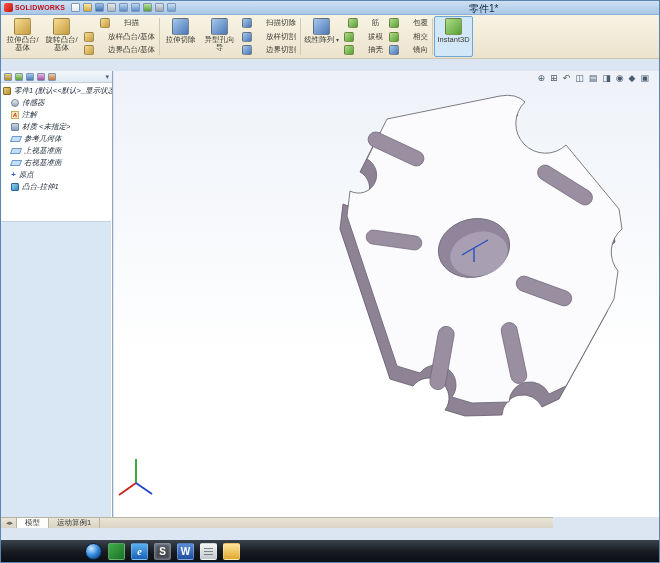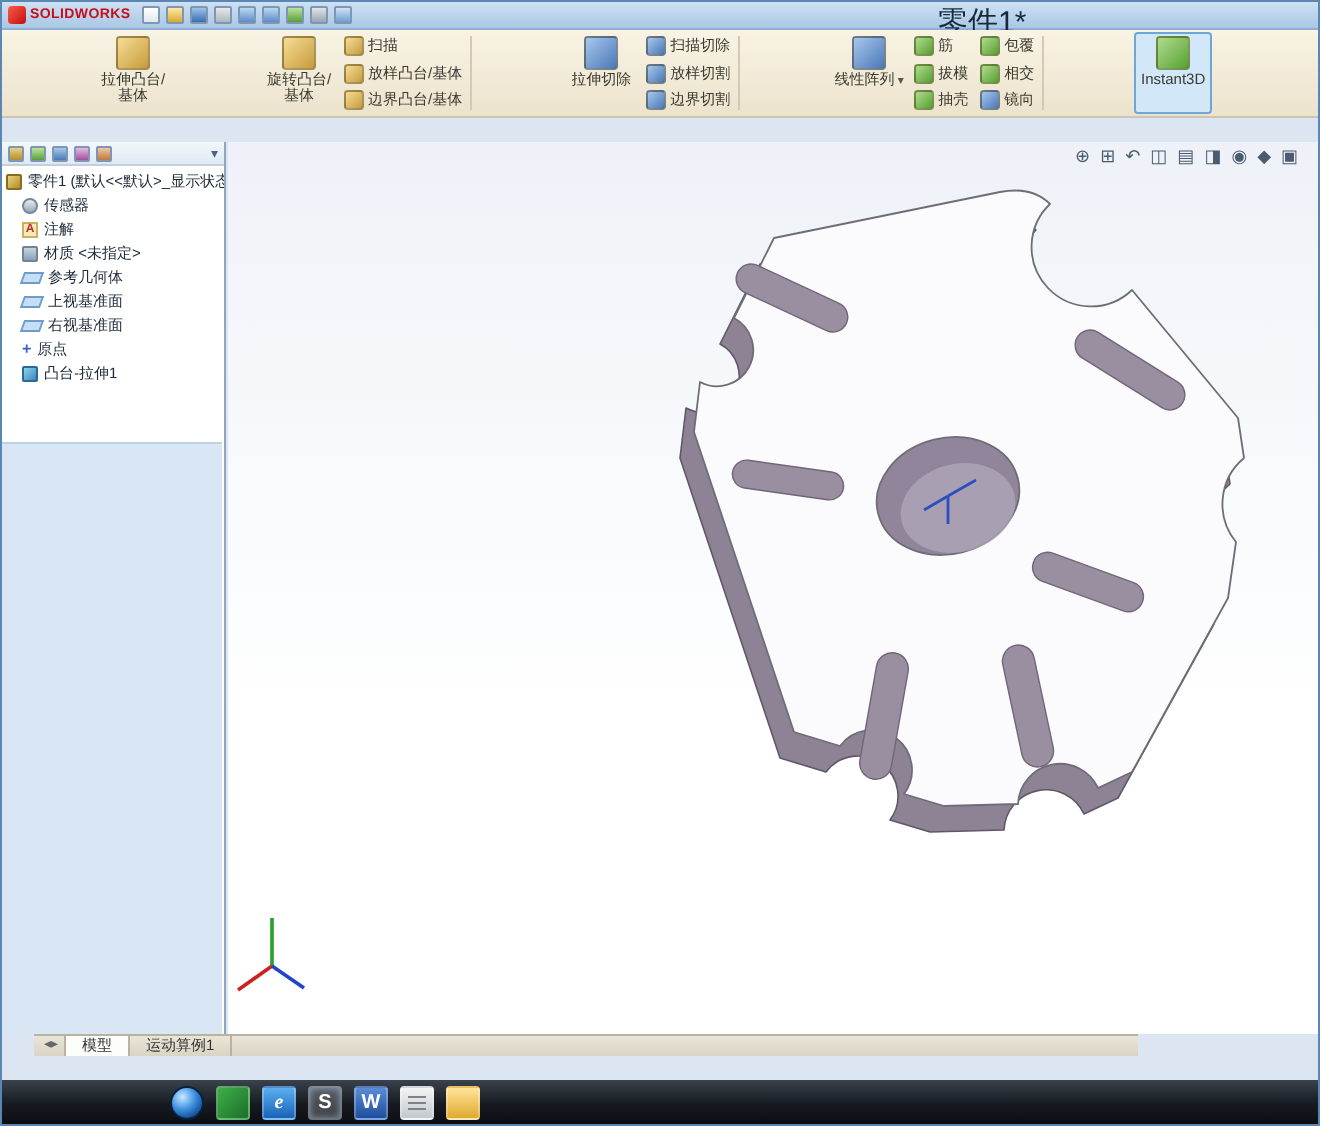--- a/index.html
+++ b/index.html
@@ -17,41 +17,41 @@
   .qicon{width:9px;height:9px;border-radius:1px;border:1px solid #7d97b5;background:#eef4fa;}
   [data-name="new-document-icon"]{background:linear-gradient(#fff,#dfe8f2);}
   [data-name="open-icon"]{background:linear-gradient(#ffe9a8,#d8a830);}
   [data-name="save-icon"]{background:linear-gradient(#9fc1e8,#3a6fb0);}
   [data-name="print-icon"]{background:linear-gradient(#e8e8e8,#aeb6be);}
   [data-name="undo-icon"]{background:linear-gradient(#bcd8f2,#5a8cc8);}
   [data-name="redo-icon"]{background:linear-gradient(#bcd8f2,#5a8cc8);}
   [data-name="rebuild-icon"]{background:linear-gradient(#b8e49a,#5a9e38);}
   [data-name="options-icon"]{background:linear-gradient(#e0e4e8,#9aa4ae);}
   [data-name="help-icon"]{background:linear-gradient(#cfe2f5,#6f9fd0);}
-  .win-title{position:absolute;left:468px;top:1px;font-size:15px;color:#16293c;}
+  .win-title{position:absolute;left:468px;top:1px;font-size:10px;color:#16293c;}
 
   
   .ribbon{position:absolute;left:0;top:14px;width:660px;height:44px;
     background:linear-gradient(#f8f3e4,#ece3cd);border-bottom:1px solid #cdc5af;
     display:flex;align-items:stretch;padding:1px 2px;}
   .rgroup{display:flex;align-items:stretch;}
   .rsep{width:1px;background:#d2cab4;margin:2px 1px;}
   .rbtn-lg{width:39px;display:flex;flex-direction:column;align-items:center;
-    padding:1px 1px 0 1px;border:1px solid transparent;border-radius:2px;margin-left:44px;}
+    padding:1px 1px 0 1px;border:1px solid transparent;border-radius:2px;}
   .rbtn-lg.active{background:#d2e8f9;border-color:#6ea6d8;}
   .rlabel{font-size:7.5px;line-height:1.08;color:#3a3a32;text-align:center;
     max-height:17px;overflow:hidden;word-break:break-all;}
   .ric{border-radius:2px;border:1px solid rgba(90,80,40,.45);}
   .ric.lg{width:17px;height:17px;margin-bottom:1px;}
   .ric.sm{width:10px;height:10px;flex:0 0 auto;}
   .ic-gold{background:linear-gradient(135deg,#f4dd96,#c89b3c);}
   .ic-blue{background:linear-gradient(135deg,#a8c8ec,#4a78b8);}
   .ic-green{background:linear-gradient(135deg,#b0dc8e,#57a033);}
   .stack{display:flex;flex-direction:column;justify-content:space-between;padding:2px 2px;}
-  .rbtn-sm{display:flex;align-items:center;gap:2px;padding:0 1px;border-radius:2px;}
+  .rbtn-sm{display:flex;align-items:center;gap:14px;padding:0 1px;border-radius:2px;justify-content:center;}
   .rlabel-sm{font-size:7.5px;color:#3a3a32;white-space:nowrap;}
   .has-dd .rlabel::after,.has-dd .rlabel-sm::after{content:" \25BE";font-size:6px;color:#555;}
 
   
   .tabrow{position:absolute;left:0;top:58px;width:660px;height:12px;
     background:linear-gradient(#e6e0cc,#ddd6c0);display:flex;align-items:flex-end;padding-left:2px;}
   .ctab{font-size:7.5px;color:#44402f;padding:1px 7px;border:1px solid transparent;border-bottom:none;
     border-radius:2px 2px 0 0;}
   .ctab.active{background:#f8f3e4;border-color:#c9c2ae;color:#222;}
 
@@ -62,21 +62,21 @@
     display:flex;align-items:center;gap:3px;padding:0 3px;}
   .mticon{width:8px;height:8px;border-radius:1px;border:1px solid #7d97b5;}
   [data-name="featuremanager-icon"]{background:linear-gradient(#ecd27e,#b08c2e);}
   [data-name="propertymanager-icon"]{background:linear-gradient(#bce49e,#5a9e38);}
   [data-name="configurationmanager-icon"]{background:linear-gradient(#a8c8ec,#4a78b8);}
   [data-name="dimxpertmanager-icon"]{background:linear-gradient(#e8b8e0,#a050a0);}
   [data-name="displaymanager-icon"]{background:linear-gradient(#f0c8a0,#c07840);}
   .flyout{margin-left:auto;font-size:7px;color:#4a6684;}
   .flyout::after{content:"\25BE";}
   .tree{padding:2px 0 2px 2px;}
-  .trow{display:flex;align-items:center;gap:3px;height:12px;white-space:nowrap;overflow:hidden;}
+  .trow{display:flex;align-items:center;gap:3px;height:12px;white-space:nowrap;overflow:hidden;font-style:italic;}
   .trow.child{padding-left:8px;}
   .tlabel{font-size:7.5px;color:#1d2a38;}
   .ticon{flex:0 0 auto;display:inline-block;}
   [data-name="part-icon"]{width:8px;height:8px;background:linear-gradient(135deg,#ecd27e,#b08c2e);border:1px solid #8a6c1e;border-radius:1px;}
   [data-name="sensors-icon"]{width:8px;height:8px;border-radius:50%;background:linear-gradient(#e8ecf2,#9aa8b8);border:1px solid #78889a;}
   [data-name="annotations-icon"]{width:8px;height:8px;background:#f5e9b8;border:1px solid #c8b060;color:#c03030;font-size:6px;font-weight:bold;line-height:7px;text-align:center;}
   [data-name="annotations-icon"]::after{content:"A";}
   [data-name="material-icon"]{width:8px;height:8px;background:linear-gradient(#c8d4e0,#8aa0b8);border:1px solid #708498;border-radius:1px;}
   [data-name="plane-icon"]{width:10px;height:6px;background:rgba(150,195,240,.55);border:1px solid #6f9cc8;transform:skewX(-20deg);}
   [data-name="origin-icon"]{color:#3a5fc8;font-size:8px;font-weight:bold;line-height:8px;}
@@ -84,21 +84,21 @@
   [data-name="boss-extrude-tree-icon"]{width:8px;height:8px;background:linear-gradient(135deg,#8ed4ec,#3888c0);border:1px solid #2a6898;border-radius:1px;}
   .panel-lower{position:absolute;left:0;right:1px;top:150px;bottom:0;background:#d9e6f3;border-top:1px solid #c0d2e4;}
 
   
   .viewport{position:absolute;left:113px;top:70px;right:0;bottom:45px;
     background:linear-gradient(#eef2f8,#ffffff 65%);overflow:hidden;}
   .headsup{position:absolute;right:10px;top:1px;display:flex;align-items:center;gap:5px;}
   .hicon{font-size:9px;color:#4a5c6e;line-height:12px;}
 
   
-  .btabs{position:absolute;left:16px;bottom:34px;width:552px;height:11px;
+  .btabs{position:absolute;left:0;bottom:34px;width:552px;height:11px;
     background:linear-gradient(#e9e5d8,#d9d4c4);border-top:1px solid #b8b2a0;
     display:flex;align-items:flex-end;padding-left:2px;}
   .btab-nav{font-size:7px;color:#666;padding:0 3px;line-height:10px;}
   .btab-nav::after{content:"\25C2\25B8";}
   .btab{font-size:7.5px;color:#333;padding:0 8px;line-height:10px;border-right:1px solid #b8b2a0;}
   .btab.active{background:#fdfdfb;border-right:1px solid #b8b2a0;border-left:1px solid #b8b2a0;}
 
   
   .statusbar{position:absolute;left:0;bottom:22px;width:660px;height:12px;
     background:linear-gradient(#f4f2ea,#e4e1d4);border-top:1px solid #c6c2b2;
@@ -171,20 +171,24 @@
           <span class="rlabel-sm">边界凸台/基体</span>
         </div>
       </div>
     </div>
     <div class="rsep"></div>
     <div class="rgroup">
       <div class="rbtn-lg" data-name="extruded-cut-button">
         <span class="ric lg ic-blue" data-name="extruded-cut-icon"></span>
         <span class="rlabel">拉伸切除</span>
       </div>
+      <div class="rbtn-lg" data-name="hole-wizard-button">
+        <span class="ric lg ic-blue" data-name="hole-wizard-icon"></span>
+        <span class="rlabel">异型孔向导</span>
+      </div>
       <div class="stack">
         <div class="rbtn-sm" data-name="swept-cut-button">
           <span class="ric sm ic-blue" data-name="swept-cut-icon"></span>
           <span class="rlabel-sm">扫描切除</span>
         </div>
         <div class="rbtn-sm" data-name="lofted-cut-button">
           <span class="ric sm ic-blue" data-name="lofted-cut-icon"></span>
           <span class="rlabel-sm">放样切割</span>
         </div>
         <div class="rbtn-sm" data-name="boundary-cut-button">

